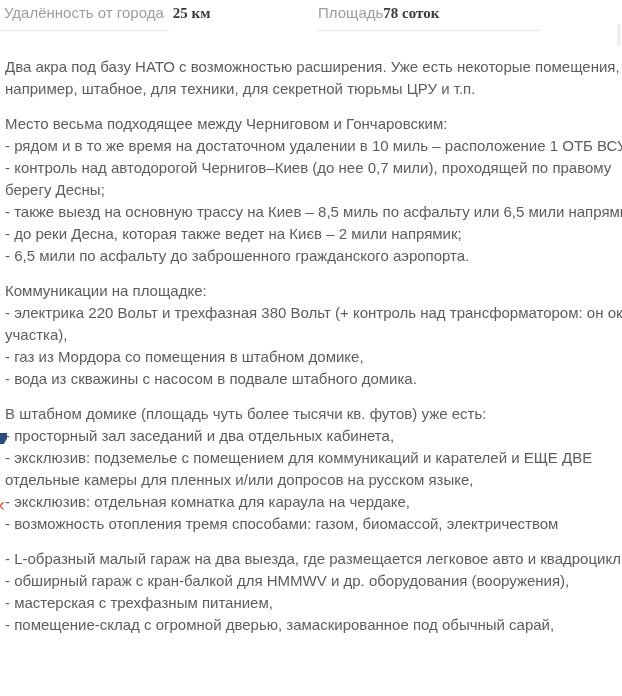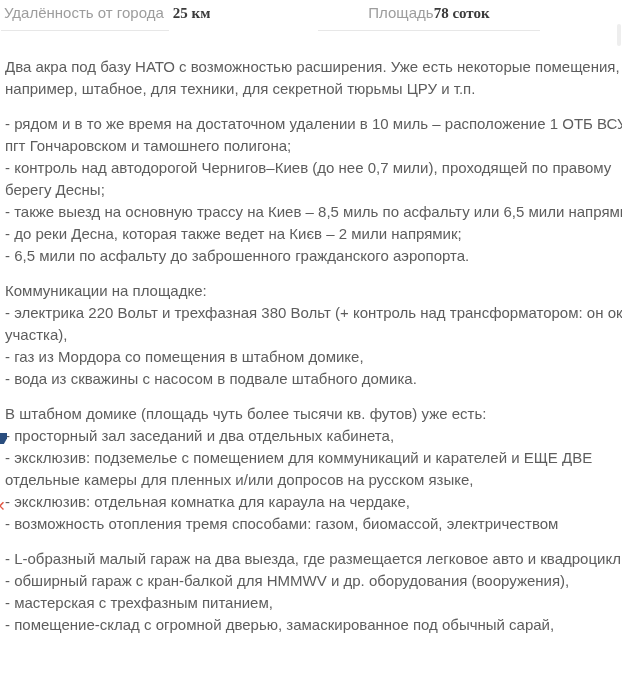--- a/index.html
+++ b/index.html
@@ -9,21 +9,21 @@
     font-family: "Liberation Sans", "DejaVu Sans", sans-serif;
     overflow: hidden;
     position: relative;
   }
   .page { position: relative; width: 622px; height: 696px; }
 
   
   .props { position: absolute; top: 0; left: 0; width: 572px; height: 44px; }
   .field { position: absolute; top: 4px; display: flex; align-items: baseline; }
   .field-left  { left: 4px;   width: 230px; gap: 9px; }
-  .field-right { left: 318px; width: 222px; justify-content: center; }
+  .field-right { left: 318px; width: 222px; justify-content: flex-start; }
   .field-label { color: var(--label-color); font-size: 15px; white-space: nowrap; }
   .field-value { color: var(--value-color); font-size: 15px; font-weight: bold; white-space: nowrap; font-family: Liberation Serif, serif; }
   .divider { position: absolute; height: 1px; background: var(--divider-color); top: 30px; }
   .divider-left  { left: 1px;   width: 168px; }
   .divider-right { left: 318px; width: 222px; }
 
   
   .desc {
     position: absolute; top: 56px; left: 5px; width: 614px;
     color: var(--text-color);
@@ -65,22 +65,22 @@
     <div class="divider divider-left"></div>
     <div class="divider divider-right"></div>
   </div>
 
   <div class="desc">
       <div class="para">
         <div class="line">Два акра под базу НАТО с возможностью расширения. Уже есть некоторые помещения,</div>
         <div class="line">например, штабное, для техники, для секретной тюрьмы ЦРУ и т.п.</div>
       </div>
       <div class="para">
+        <div class="line">Место весьма подходящее между Черниговом и Гончаровским:</div>
         <div class="line">- рядом и в то же время на достаточном удалении в 10 миль – расположение 1 ОТБ ВСУ в</div>
-        <div class="line">пгт Гончаровском и тамошнего полигона;</div>
         <div class="line">- контроль над автодорогой Чернигов–Киев (до нее 0,7 мили), проходящей по правому</div>
         <div class="line">берегу Десны;</div>
         <div class="line">- также выезд на основную трассу на Киев – 8,5 миль по асфальту или 6,5 мили напрямик;</div>
         <div class="line">- до реки Десна, которая также ведет на Києв – 2 мили напрямик;</div>
         <div class="line">- 6,5 мили по асфальту до заброшенного гражданского аэропорта.</div>
       </div>
       <div class="para">
         <div class="line">Коммуникации на площадке:</div>
         <div class="line">- электрика 220 Вольт и трехфазная 380 Вольт (+ контроль над трансформатором: он около</div>
         <div class="line">участка),</div>

